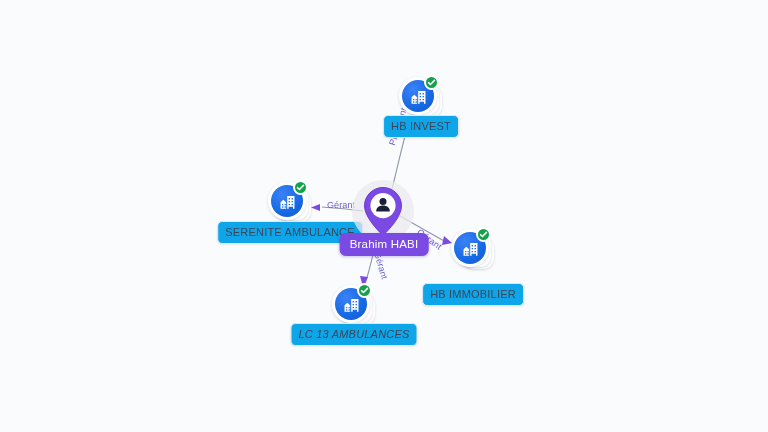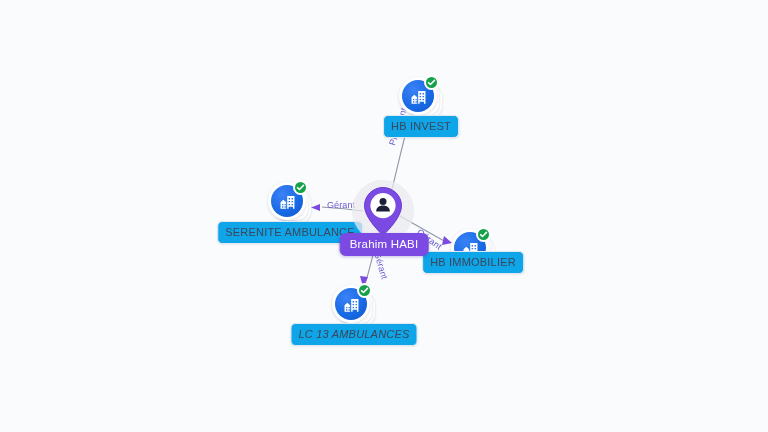--- a/index.html
+++ b/index.html
@@ -245,21 +245,21 @@
             <path fill="#ffffff" d="M11.6 21h9.2V5.1h-9.2V21zm1.8-13.3h1.8v1.8h-1.8V7.7zm3.7 0h1.8v1.8h-1.8V7.7zm-3.7 3.6h1.8v1.8h-1.8v-1.8zm3.7 0h1.8v1.8h-1.8v-1.8zm-3.7 3.7h1.8v1.8h-1.8v-1.8zm3.7 0h1.8v1.8h-1.8v-1.8zm-3.7 3.6h5.5V21h-5.5v-1.4z"></path>
           </svg>
         </div>
         <div class="check-badge">
           <svg width="9" height="9" viewBox="0 0 12 12" aria-hidden="true">
             <path d="M2 6.2 L4.6 8.7 L10 3.2" fill="none" stroke="#ffffff" stroke-width="2" stroke-linecap="round" stroke-linejoin="round"></path>
           </svg>
         </div>
       </div>
     </div>
-    <div class="node-label" style="left:0px; top:0;">HB IMMOBILIER</div>
+    <div class="node-label" style="left:0px; top:32px;">HB IMMOBILIER</div>
   </div>
 
   <div class="node" style="left:354px; top:307px;">
     <div class="node-visual">
       <div class="stack">
         <div class="stack-card c3"></div>
         <div class="stack-card c2"></div>
         <div class="stack-card c1"></div>
         <div class="biz-circle">
           <svg width="19" height="19" viewBox="0 0 24 24" aria-hidden="true">

